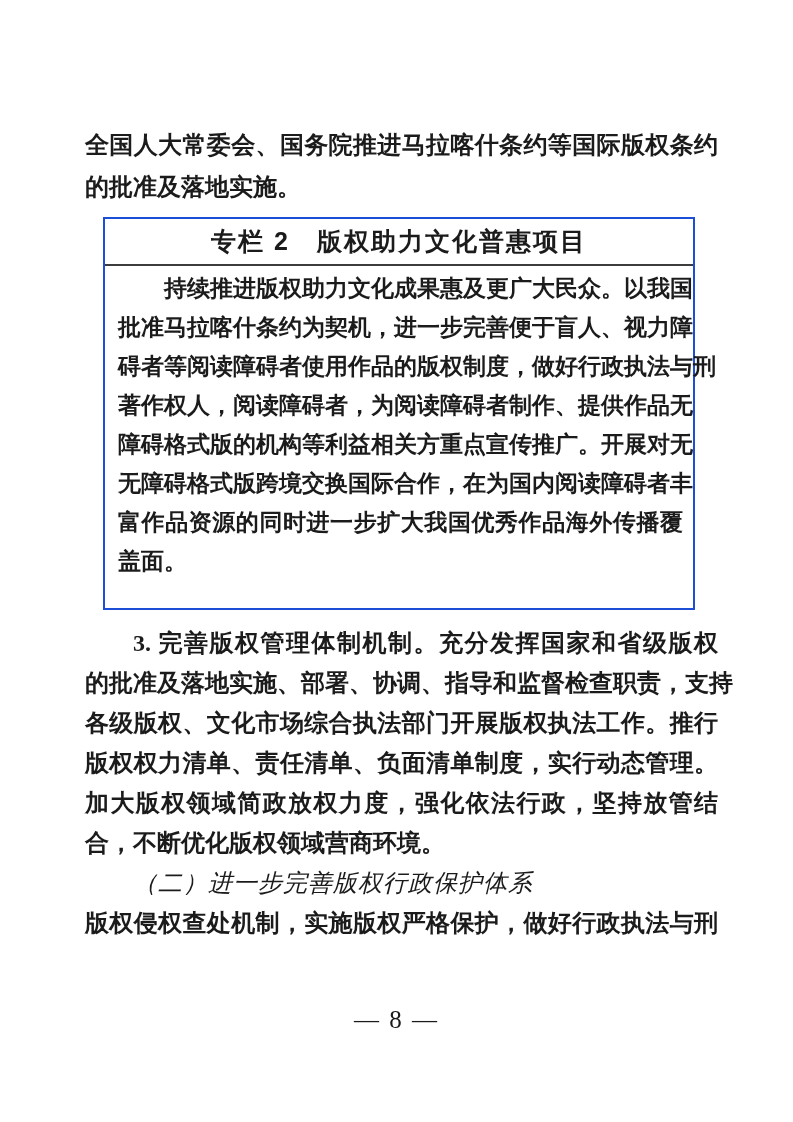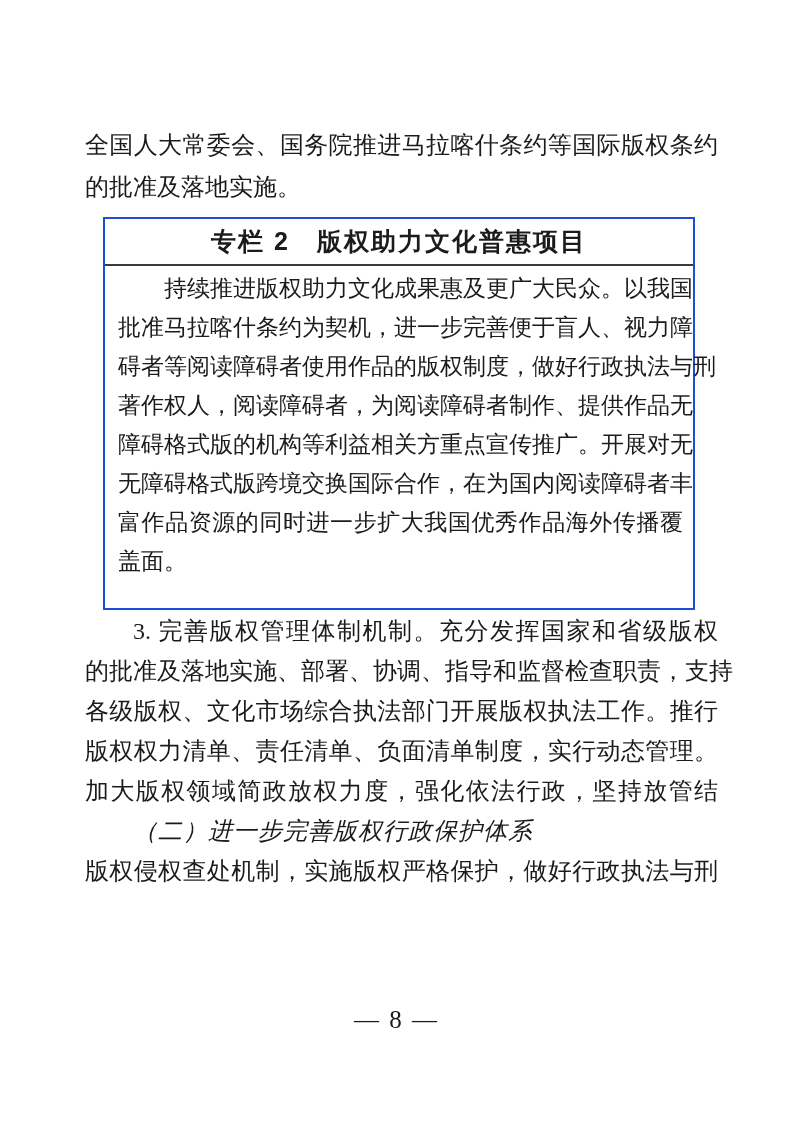--- a/index.html
+++ b/index.html
@@ -13,20 +13,21 @@
     overflow: hidden;
   }
   .content {
     padding: 124px 75px 0 85px;
   }
   
   .line {
     text-align: justify;
     text-align-last: justify;
     white-space: nowrap;
+    font-weight: bold;
   }
   .line.l {
     text-align: left;
     text-align-last: left;
   }
   .line.ind { text-indent: 2em; }
 
   .para-intro {
     font-size: 24px;
     line-height: 42px;
@@ -50,21 +51,21 @@
   .box-body {
     padding: 3px 10px 27px 13px;
     font-size: 23px;
     line-height: 39px;
   }
 
   .para-body {
     font-size: 24px;
     line-height: 40px;
   }
-  .para-3 { margin-top: 1px; }
+  .para-3 { margin-top: 13px; }
 
   .section-heading {
     font-size: 24px;
     line-height: 40px;
     font-style: italic;
     text-indent: 2em;
     letter-spacing: 1px;
   }
 
   .footer {
@@ -100,20 +101,21 @@
       <div class="line l">盖面。</div>
     </div>
   </div>
 
   <div class="para-body para-3">
     <div class="line ind">3. 完善版权管理体制机制。充分发挥国家和省级版权</div>
     <div class="line">的批准及落地实施、部署、协调、指导和监督检查职责，支持</div>
     <div class="line">各级版权、文化市场综合执法部门开展版权执法工作。推行</div>
     <div class="line">版权权力清单、责任清单、负面清单制度，实行动态管理。</div>
     <div class="line">加大版权领域简政放权力度，强化依法行政，坚持放管结</div>
+    <div class="line l">合，不断优化版权领域营商环境。</div>
   </div>
 
   <div class="section-heading">（二）进一步完善版权行政保护体系</div>
 
   <div class="para-body">
     <div class="line">版权侵权查处机制，实施版权严格保护，做好行政执法与刑</div>
   </div>
 
 </div>
 

